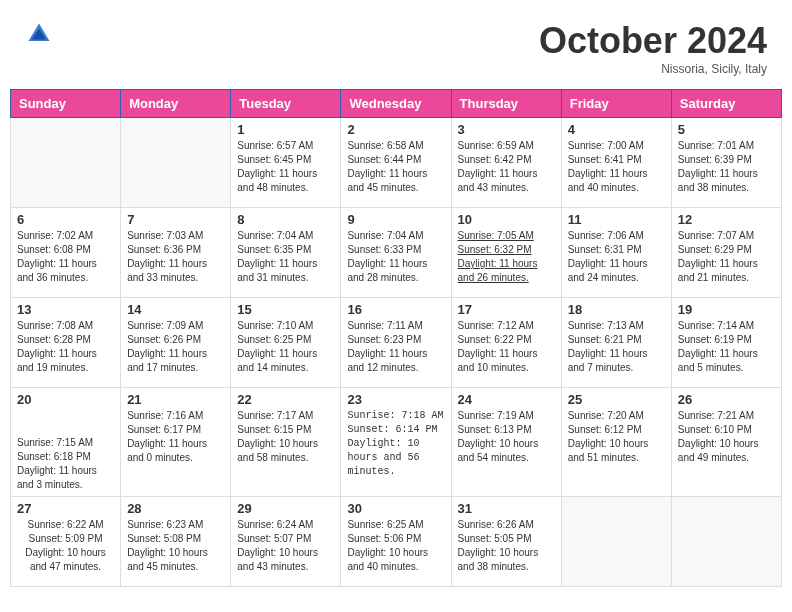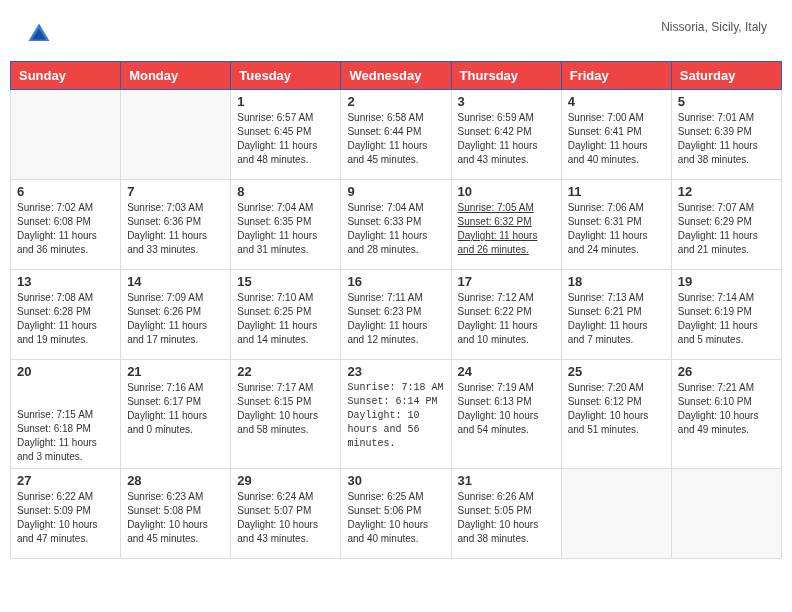--- a/index.html
+++ b/index.html
@@ -51,21 +51,21 @@
     .location {
       font-size: 12px;
       color: #555;
     }
     .calendar {
       width: 100%;
       border-collapse: collapse;
       margin-top: 8px;
     }
     .calendar th {
-      background-color: #ef4444;
+      background-color: #ec4899;
       color: white;
       text-align: left;
       padding: 6px 8px;
       font-size: 13px;
       font-weight: bold;
       border: 1px solid #2a60b0;
     }
     .calendar td {
       border: 1px solid #ddd;
       vertical-align: top;
@@ -94,20 +94,21 @@
 <body>
 
 <div class="header">
   <div class="logo">
     <svg class="logo-icon" viewBox="0 0 40 40">
       <polygon points="20,5 35,30 5,30" fill="#3a7bd5"></polygon>
       <polygon points="20,12 30,28 10,28" fill="#1a4fa0"></polygon>
     </svg>
   </div>
   <div class="title-block">
+    <div class="month-title">October 2024</div>
     <div class="location">Nissoria, Sicily, Italy</div>
   </div>
 </div>
 
 <table class="calendar">
   <thead>
     <tr>
     <th>Sunday</th>
         <th>Monday</th>
         <th>Tuesday</th>
@@ -280,21 +281,21 @@
         <td>
           <span class="day-number">26</span>
           <div class="day-info" style="white-space: pre-line;">Sunrise: 7:21 AM
 Sunset: 6:10 PM
 Daylight: 10 hours and 49 minutes.</div>
         </td>
       </tr>
       <tr>
         <td>
           <span class="day-number">27</span>
-          <div class="day-info" style="white-space: pre-line;">Sunrise: 6:22 AM
+          <div class="day-info" style="white-space: pre-line; text-align: center;">Sunrise: 6:22 AM
 Sunset: 5:09 PM
 Daylight: 10 hours and 47 minutes.</div>
         </td>
         <td>
           <span class="day-number">28</span>
           <div class="day-info" style="white-space: pre-line;">Sunrise: 6:23 AM
 Sunset: 5:08 PM
 Daylight: 10 hours and 45 minutes.</div>
         </td>
         <td>

